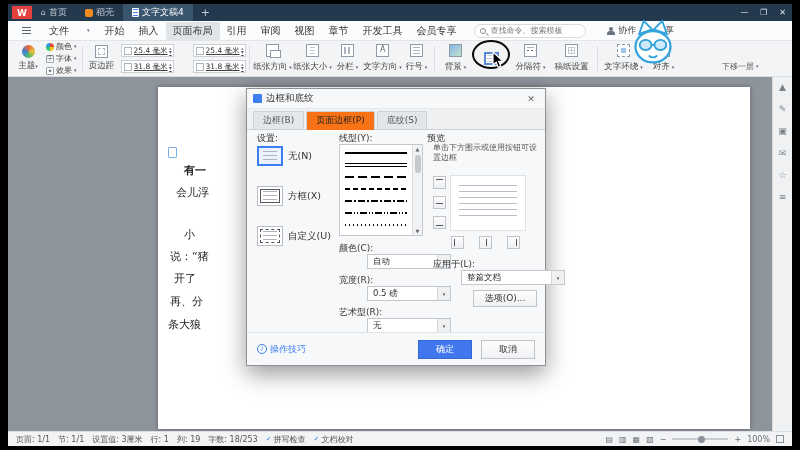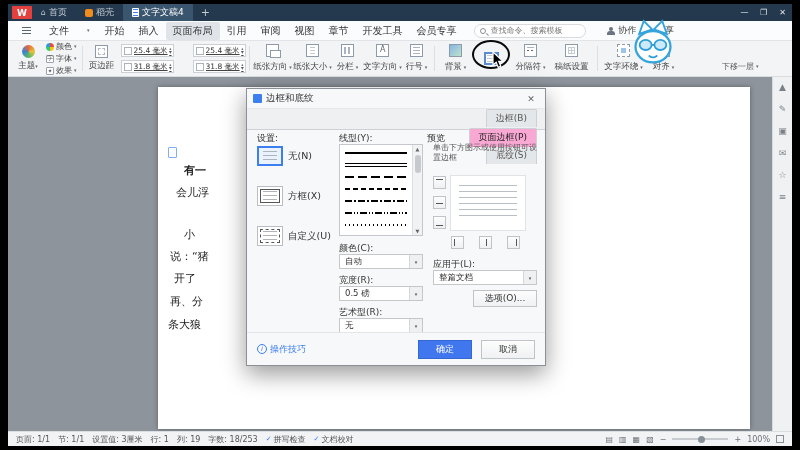--- a/index.html
+++ b/index.html
@@ -90,24 +90,24 @@
   .rail{position:absolute;right:0;top:0;bottom:0;width:20px;background:#f0f1f3;border-left:1px solid #d9dcdf;
         display:flex;flex-direction:column;align-items:center;padding-top:6px;gap:13px;color:#7a8087;font-size:9px;}
   .rail span{line-height:1;}
 
   
   .dlg{position:absolute;left:238px;top:84px;width:300px;height:278px;background:#f7f8f9;border:1px solid #8b9097;
        box-shadow:0 8px 22px rgba(0,0,0,.4);z-index:6;font-size:9.5px;color:#333;}
   .dlg-title{height:20px;display:flex;align-items:center;background:#f7f8fa;border-bottom:1px solid #e6e8ea;padding:0 6px;gap:4px;}
   .dlg-ic{width:9px;height:9px;background:#3d7ff0;border-radius:1px;}
   .dlg-x{margin-left:auto;width:16px;text-align:center;color:#666;font-size:9px;}
-  .dlg-tabs{height:21px;background:#eef0f2;border-bottom:1px solid #cdd1d5;display:flex;align-items:flex-end;padding:0 6px;flex-direction:column;}
+  .dlg-tabs{height:21px;background:#eef0f2;border-bottom:1px solid #cdd1d5;display:flex;align-items:flex-end;padding:0 6px;}
   .dtab{padding:2px 9px 2px;border:1px solid #cdd1d5;border-bottom:0;background:#e4e7ea;color:#555;margin-right:2px;
         border-radius:2px 2px 0 0;font-size:9px;}
-  .dtab.active{background:#f9a8d4;color:#222;position:relative;top:1px;padding-bottom:3px;}
+  .dtab.active{background:#f97316;color:#222;position:relative;top:1px;padding-bottom:3px;}
   .dlg-body{position:absolute;left:0;right:0;top:41px;bottom:34px;}
   .flabel{position:absolute;font-size:9px;color:#333;white-space:nowrap;}
   .opt{position:absolute;left:10px;display:flex;align-items:center;gap:5px;}
   .opt-ic{width:26px;height:20px;border:1px solid #b9bec5;background:#fff;position:relative;}
   .opt-ic::after{content:"";position:absolute;inset:4px 5px;background:repeating-linear-gradient(#aeb4bb 0 1px,transparent 1px 4px);}
   .opt-ic.box::before{content:"";position:absolute;inset:2px;border:1px solid #555;}
   .opt-ic.custom::before{content:"";position:absolute;inset:2px;border:1px dashed #555;}
   .opt.sel .opt-ic{border-color:#3d7ff0;box-shadow:0 0 0 1px #3d7ff0 inset;background:#eaf2fe;}
   .listbox{position:absolute;left:92px;top:14px;width:84px;height:92px;border:1px solid #c4c8cd;background:#fff;display:flex;}
   .lrows{flex:1;display:flex;flex-direction:column;padding-top:2px;}
@@ -116,21 +116,21 @@
   .ls.d2 i{height:4px;background:linear-gradient(#000 0 1px,#fff 1px 3px,#000 3px 4px);}
   .ls.d3 i{background:repeating-linear-gradient(90deg,#000 0 9px,transparent 9px 13px);}
   .ls.d4 i{background:repeating-linear-gradient(90deg,#000 0 5px,transparent 5px 8px);}
   .ls.d5 i{background:repeating-linear-gradient(90deg,#000 0 7px,transparent 7px 9px,#000 9px 11px,transparent 11px 13px);}
   .ls.d6 i{background:repeating-linear-gradient(90deg,#000 0 7px,transparent 7px 9px,#000 9px 10px,transparent 10px 12px,#000 12px 13px,transparent 13px 15px);}
   .ls.d7 i{height:1.5px;background:repeating-linear-gradient(90deg,#000 0 1.5px,transparent 1.5px 4px);}
   .vsb{width:10px;background:#f1f2f4;border-left:1px solid #dcdfe2;display:flex;flex-direction:column;align-items:center;font-size:5px;color:#666;}
   .vsb .thumb{width:6px;height:18px;background:#c6cace;border-radius:3px;margin-top:2px;}
   .vsb span{line-height:8px;}
   .dd{position:absolute;height:15px;border:1px solid #c4c8cd;background:#fff;display:flex;align-items:center;
-      font-size:8.5px;color:#333;padding-left:5px;}
+      font-size:8.5px;color:#333;padding-left:5px;margin-left:28px;}
   .dd .ddcaret{margin-left:auto;width:13px;height:100%;background:#eef0f2;border-left:1px solid #d4d7da;
       display:flex;align-items:center;justify-content:center;font-size:5px;color:#555;}
   .hint{position:absolute;left:186px;top:13px;width:104px;font-size:8px;color:#555;line-height:1.3;}
   .pv-page{position:absolute;left:204px;top:46px;width:74px;height:54px;background:#fff;box-shadow:0 0 0 1px #e0e3e6;}
   .pv-page::after{content:"";position:absolute;inset:9px 8px;background:repeating-linear-gradient(#b9bfc6 0 1px,transparent 1px 6px);}
   .pvb{position:absolute;width:13px;height:13px;border:1px solid #c0c4c9;background:linear-gradient(#fdfdfd,#eef0f2);}
   .pvb::after{content:"";position:absolute;background:#555;}
   .pvb.top::after{left:2px;right:2px;top:2px;height:1px;}
   .pvb.mid::after{left:2px;right:2px;top:6px;height:1px;}
   .pvb.bot::after{left:2px;right:2px;bottom:2px;height:1px;}

